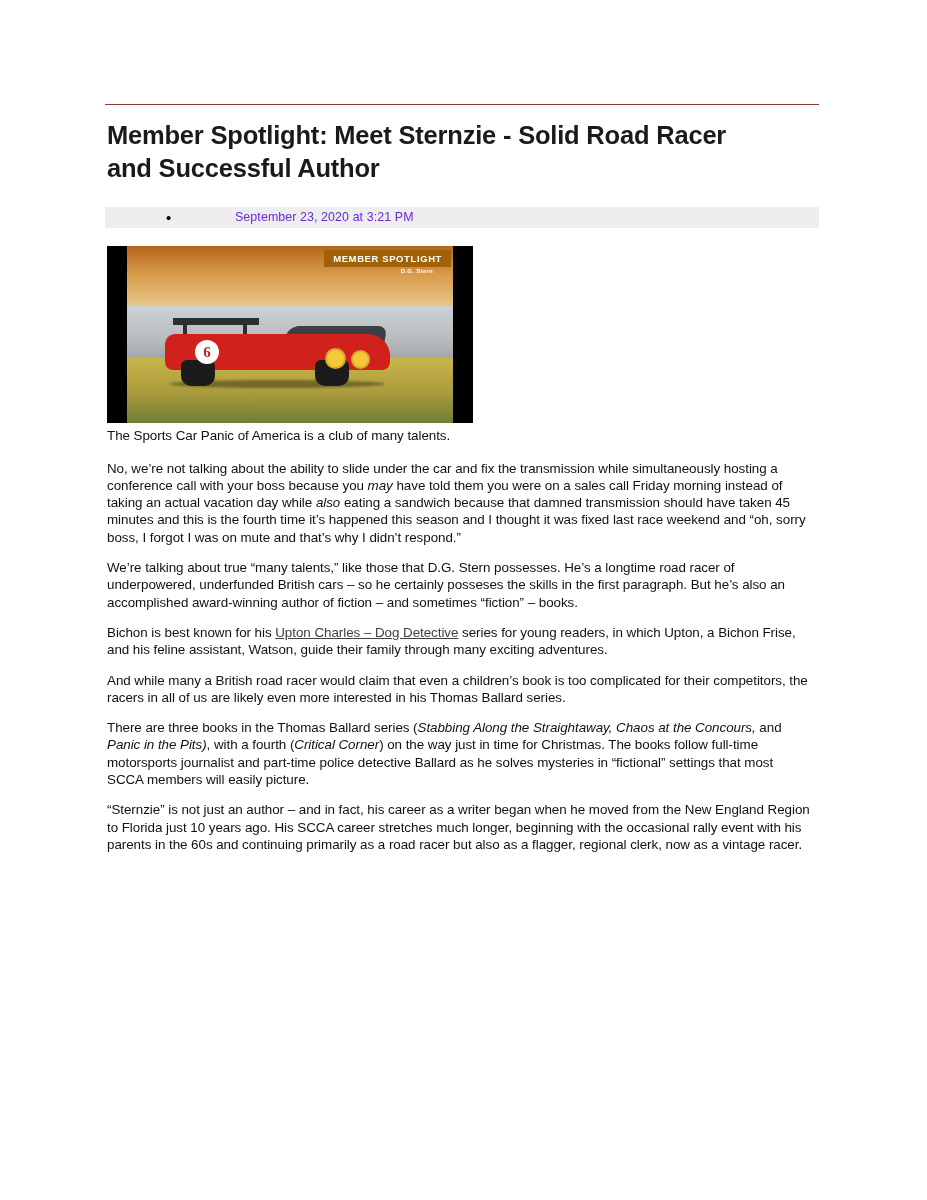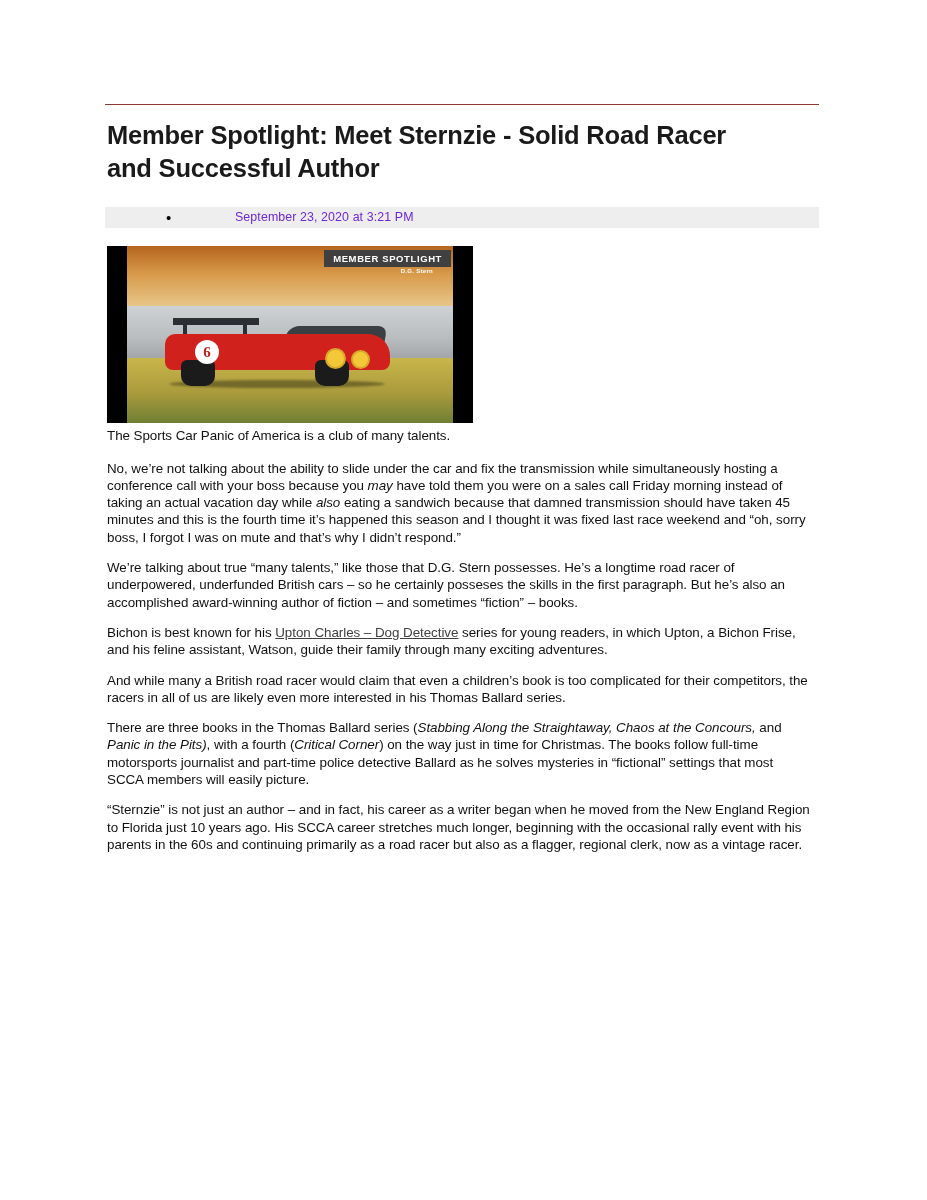--- a/index.html
+++ b/index.html
@@ -89,21 +89,21 @@
   }
   .photo .bar-left {
     position: absolute; left: 0; top: 0; width: 20px; height: 100%; background: #000;
   }
   .photo .bar-right {
     position: absolute; right: 0; top: 0; width: 20px; height: 100%; background: #000;
   }
   .photo .banner {
     position: absolute;
     right: 22px; top: 4px;
-    background: #404040;
+    background: #a16207;
     color: #ffffff;
     font-size: 9.5px;
     font-weight: bold;
     letter-spacing: 0.6px;
     padding: 3px 9px 3px 9px;
   }
   .photo .banner-sub {
     position: absolute;
     right: 40px; top: 22px;
     color: #ffffff;

